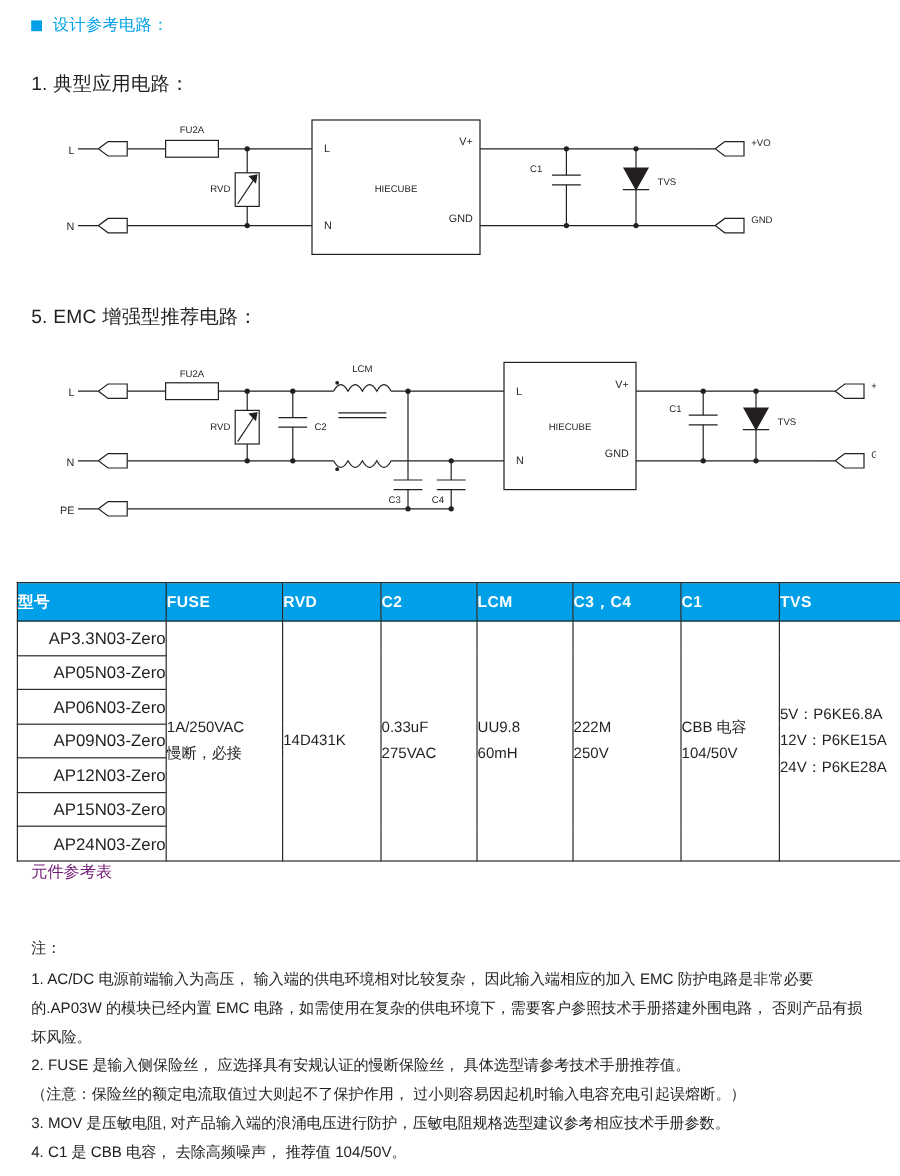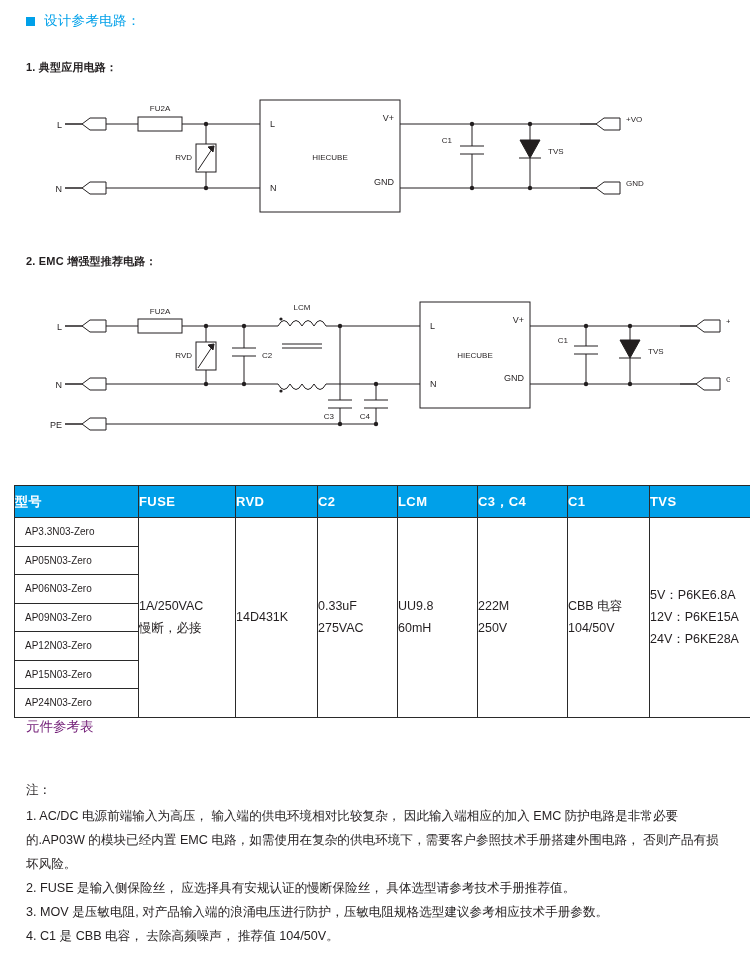--- a/index.html
+++ b/index.html
@@ -37,22 +37,22 @@
     display: inline-block;
   }
   .section-title-text {
     font-size: 13.5px;
     color: #00a0e9;
     letter-spacing: .3px;
   }
 
   .sub-head {
     position: absolute;
-    font-size: 11px;
-    font-weight: bold;
+    font-size: 16px;
+    font-weight: normal;
     color: #231f20;
     letter-spacing: .2px;
   }
   #subhead1 { left: 26px; top: 60px; }
   #subhead2 { left: 26px; top: 254px; }
 
   .caption-below {
     position: absolute;
     left: 26px;
     top: 718px;
@@ -87,22 +87,22 @@
   .spec-table thead th {
     background: #00a0e9;
     color: #ffffff;
     font-weight: bold;
     height: 31px;
     font-size: 13px;
     letter-spacing: .4px;
   }
   .spec-table tbody td.model {
     height: 27.5px;
-    font-size: 10px;
-    text-align: left;
+    font-size: 14px;
+    text-align: right;
     padding-left: 10px;
   }
   .merged {
     font-size: 13px;
     line-height: 22px;
   }
   .tvs-cell {
     font-size: 12px;
     line-height: 22px;
     text-align: center;
@@ -131,21 +131,21 @@
 <body>
 
 <div class="page">
 
   <div class="section-title">
     <span class="bullet-square"></span>
     <span class="section-title-text">设计参考电路：</span>
   </div>
 
   <div class="sub-head" id="subhead1">1.  典型应用电路：</div>
-  <div class="sub-head" id="subhead2">2.  EMC 增强型推荐电路：</div>
+  <div class="sub-head" id="subhead2">5.  EMC 增强型推荐电路：</div>
 
   <div class="diagram" id="diagram1">
     <svg width="710" height="130" viewBox="0 0 710 130">
       <g fill="none" stroke="#231f20" stroke-width="1">
 
         <path d="M45 32 L62 32 L70 26 L86 26 L86 38 L70 38 L62 32 Z"></path>
 
         <line x1="86" y1="32" x2="118" y2="32"></line>
 
         <rect x="118" y="25" width="44" height="14"></rect>
@@ -371,17 +371,18 @@
       </tr>
     </tbody>
   </table>
 
   <div class="caption-below">元件参考表</div>
 
   <div class="notes">
     <p class="note-title">注：</p>
     <p>1. AC/DC 电源前端输入为高压， 输入端的供电环境相对比较复杂， 因此输入端相应的加入 EMC 防护电路是非常必要的.AP03W 的模块已经内置 EMC 电路，如需使用在复杂的供电环境下，需要客户参照技术手册搭建外围电路， 否则产品有损坏风险。</p>
     <p>2. FUSE 是输入侧保险丝， 应选择具有安规认证的慢断保险丝， 具体选型请参考技术手册推荐值。</p>
+    <p>（注意：保险丝的额定电流取值过大则起不了保护作用， 过小则容易因起机时输入电容充电引起误熔断。）</p>
     <p>3. MOV 是压敏电阻, 对产品输入端的浪涌电压进行防护，压敏电阻规格选型建议参考相应技术手册参数。</p>
     <p>4. C1 是 CBB 电容， 去除高频噪声， 推荐值 104/50V。</p>
   </div>
 
 </div>
 
 </body></html>

